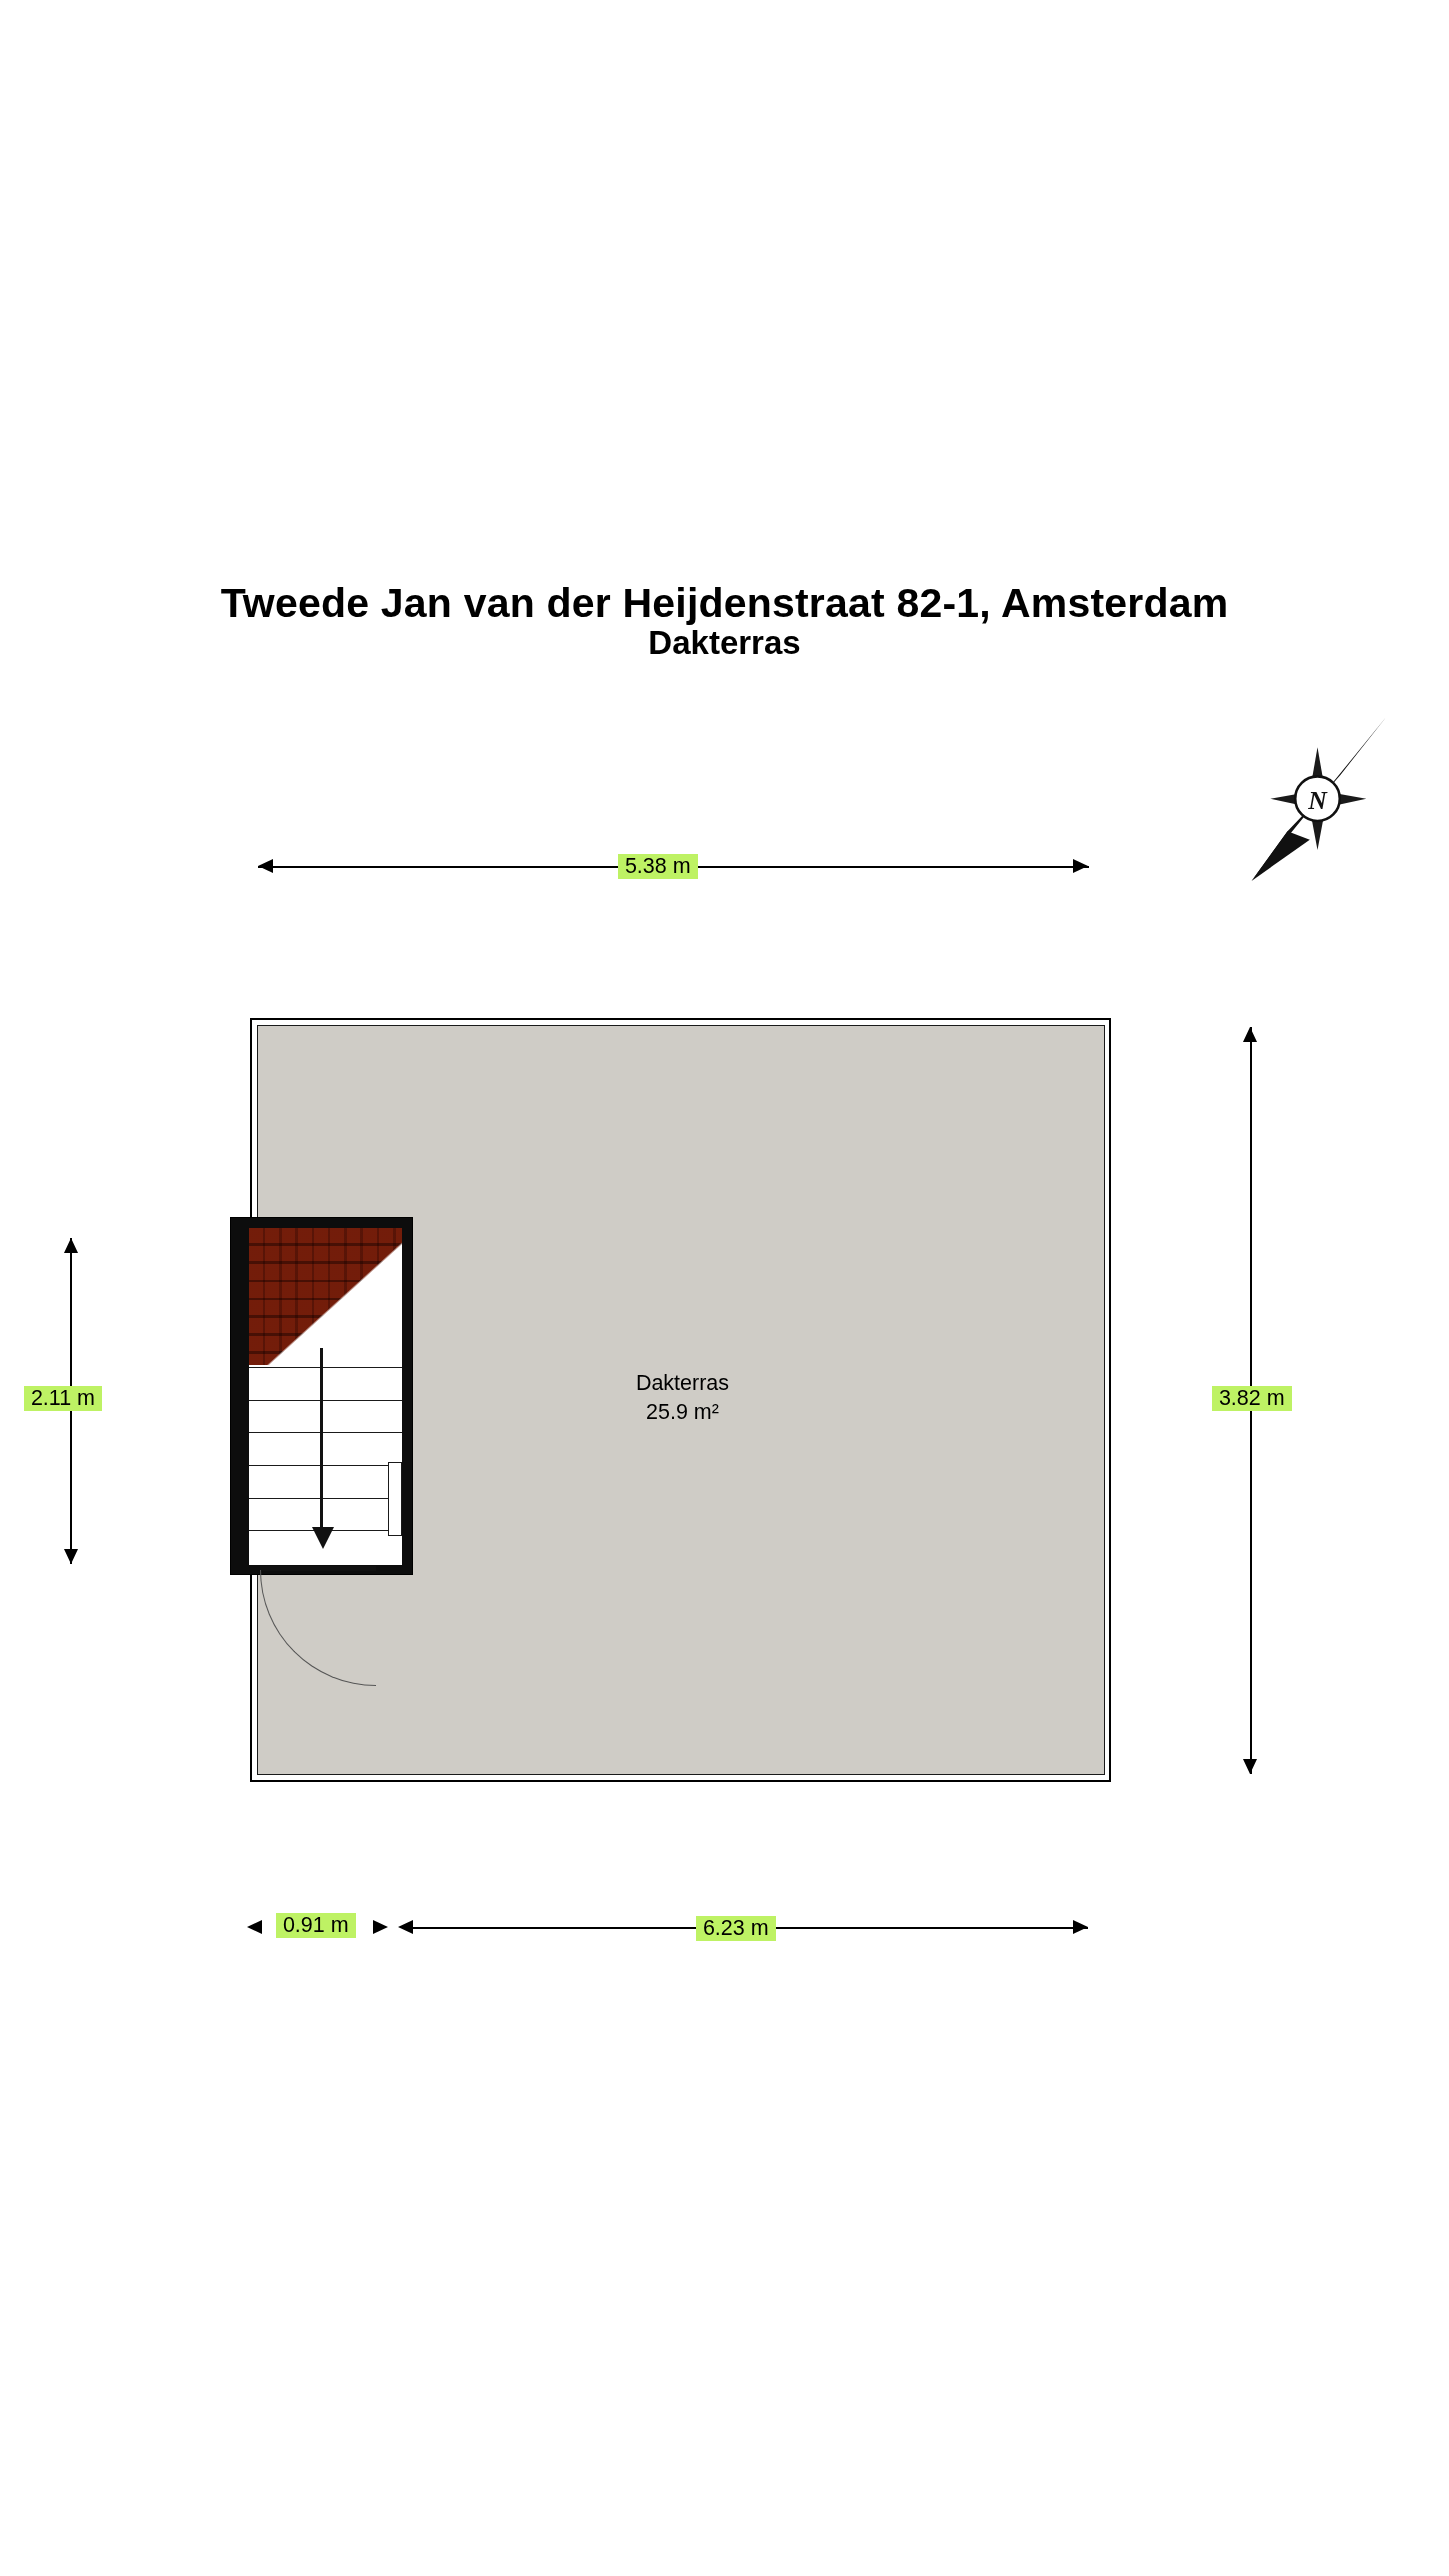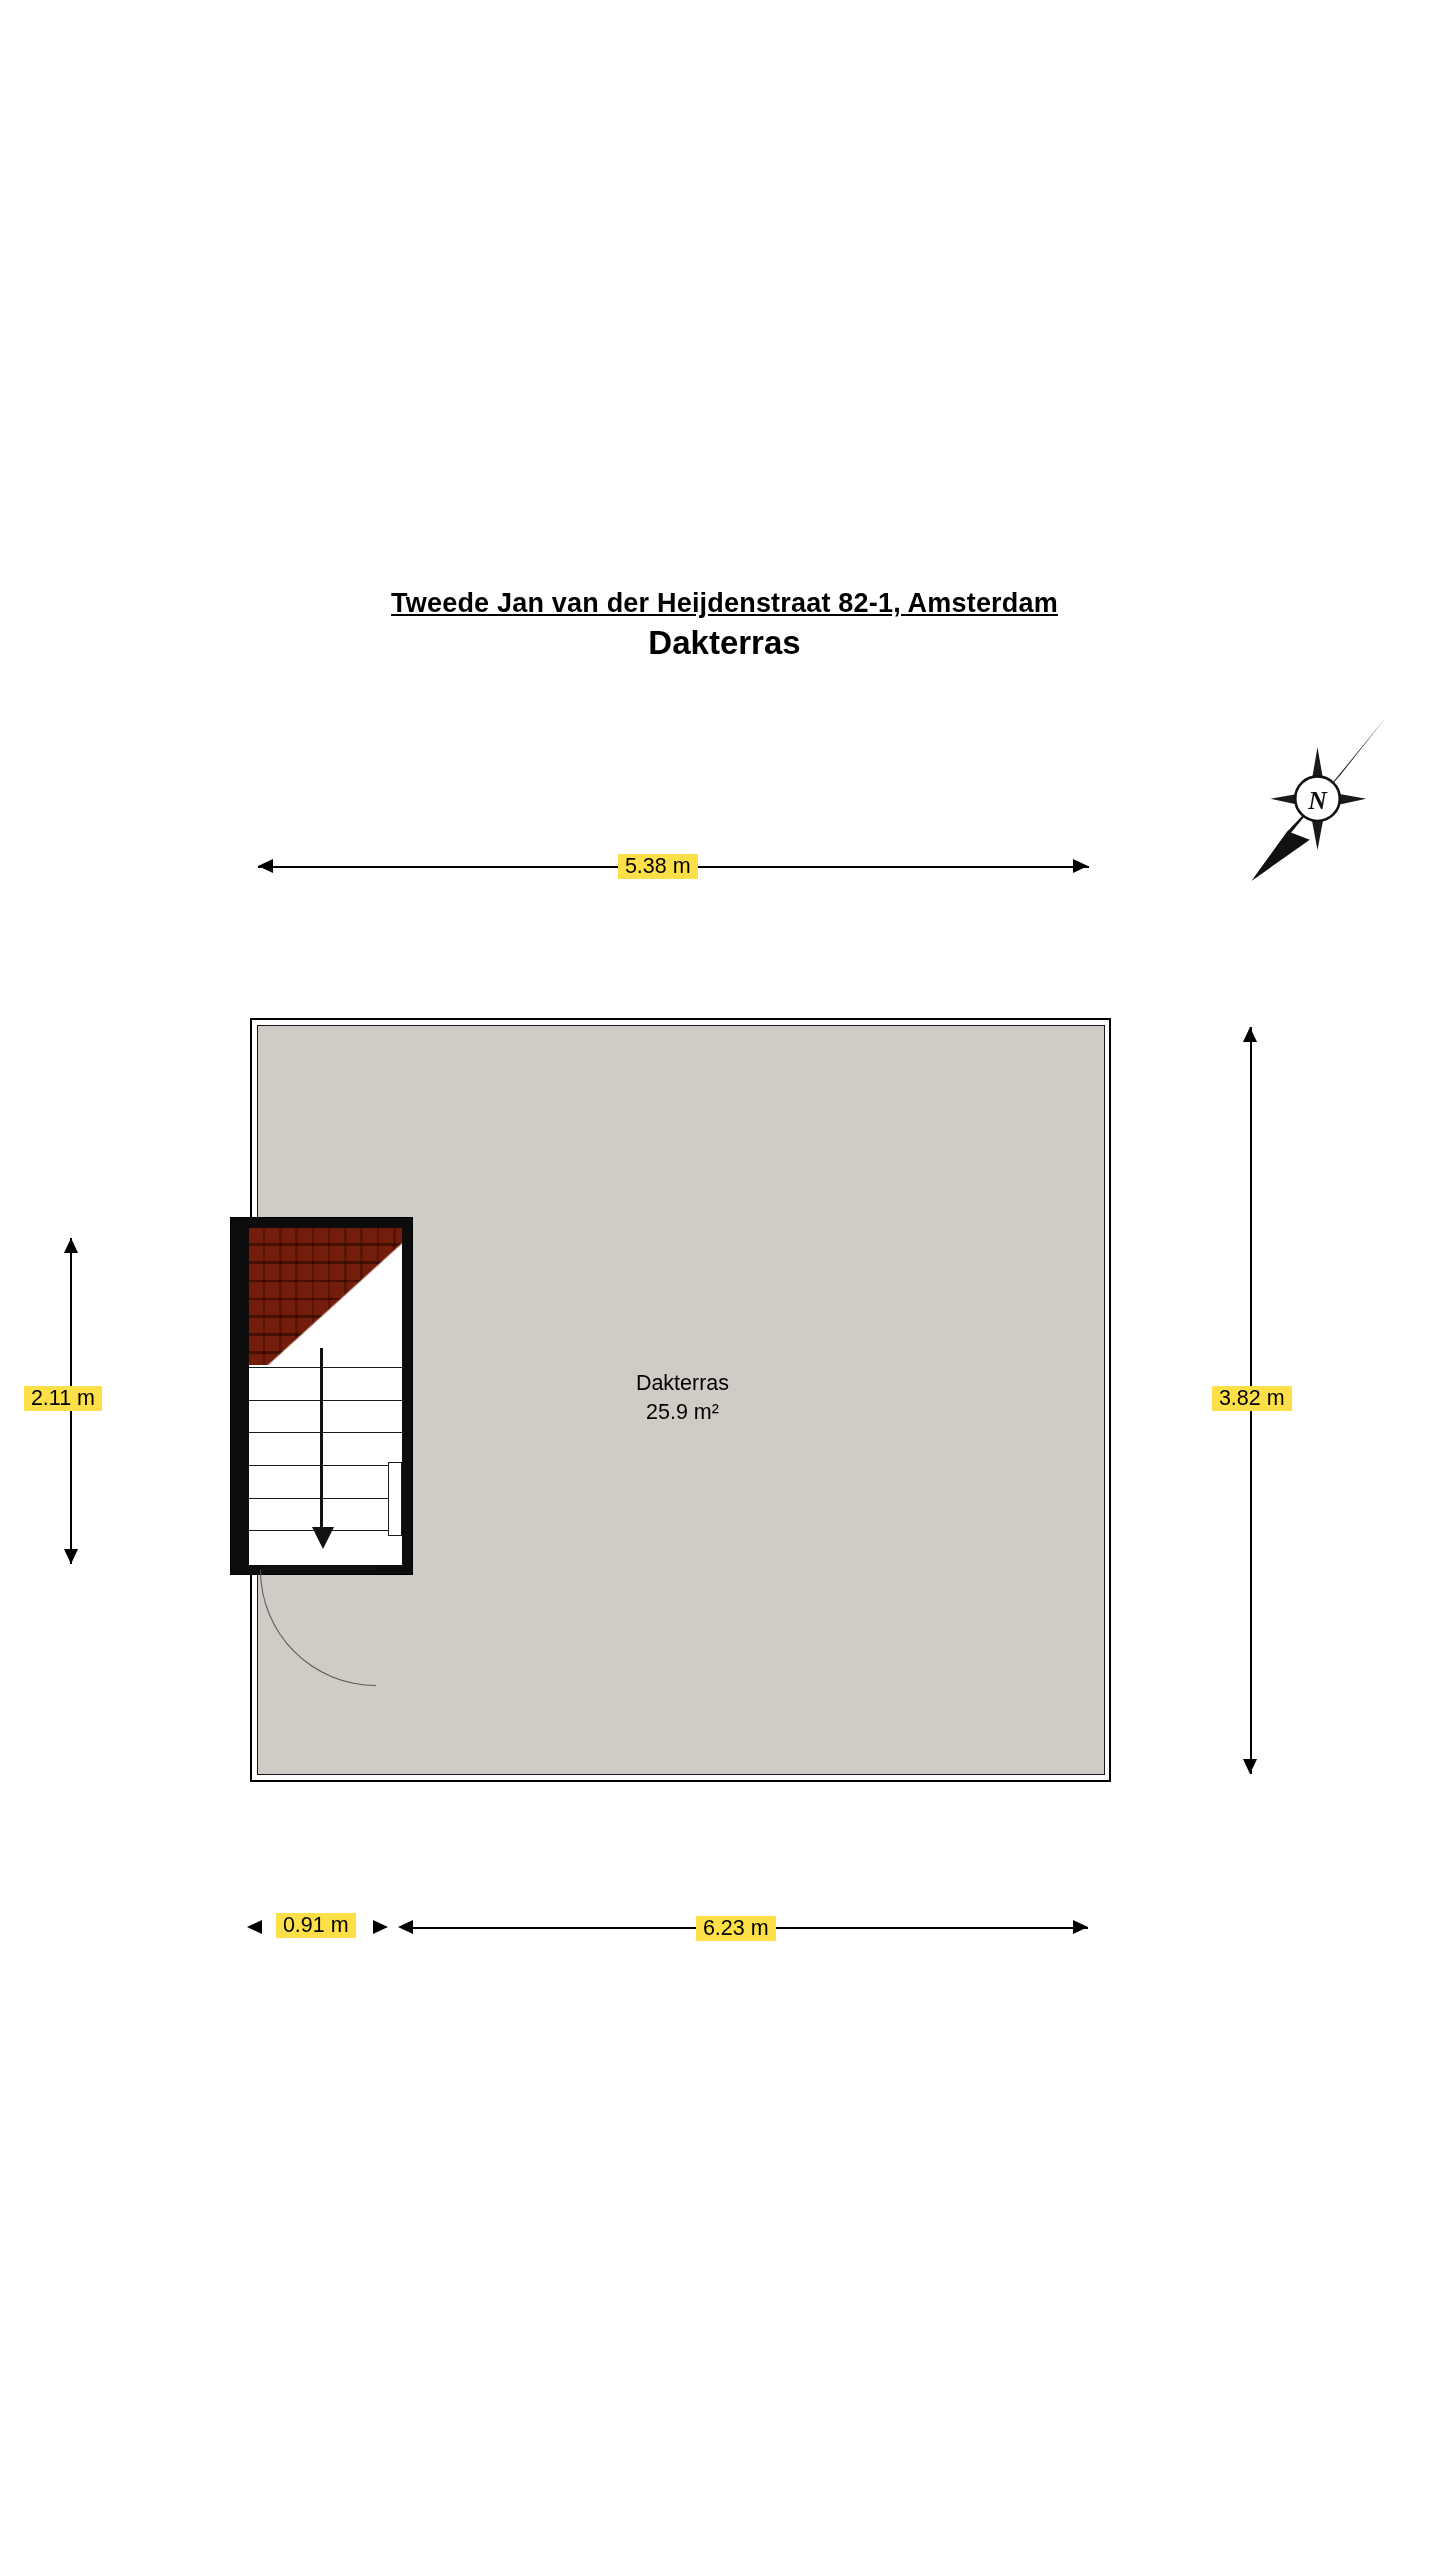--- a/index.html
+++ b/index.html
@@ -18,25 +18,24 @@
 
   
   #title-block {
     position: absolute;
     left: 0;
     top: 584px;
     width: 1449px;
     text-align: center;
   }
   #title-line1 {
-    font-size: 27px;
+    font-size: 41px;
     font-weight: bold;
     letter-spacing: 0.2px;
     line-height: 39px;
-    text-decoration: underline;
   }
   #title-line2 {
     font-size: 33px;
     font-weight: bold;
     line-height: 39px;
   }
 
   
   #compass {
     position: absolute;
@@ -221,21 +220,21 @@
   }
   .arrow-down {
     border-left: 7.7px solid transparent;
     border-right: 7.7px solid transparent;
     border-top: 15.5px solid #000;
   }
   .dim-label {
     position: absolute;
     font-size: 21.5px;
     color: #000;
-    background: #fde047;
+    background: #bef264;
     padding: 0 6.9px;
     white-space: nowrap;
   }
 
   
   #dim-top-line { left: 258px; top: 866px; width: 831px; }
   #dim-top-arrow-l { left: 258px; top: 859px; }
   #dim-top-arrow-r { left: 1073px; top: 859px; }
   #dim-top-label { left: 618px; top: 854px; }
 

